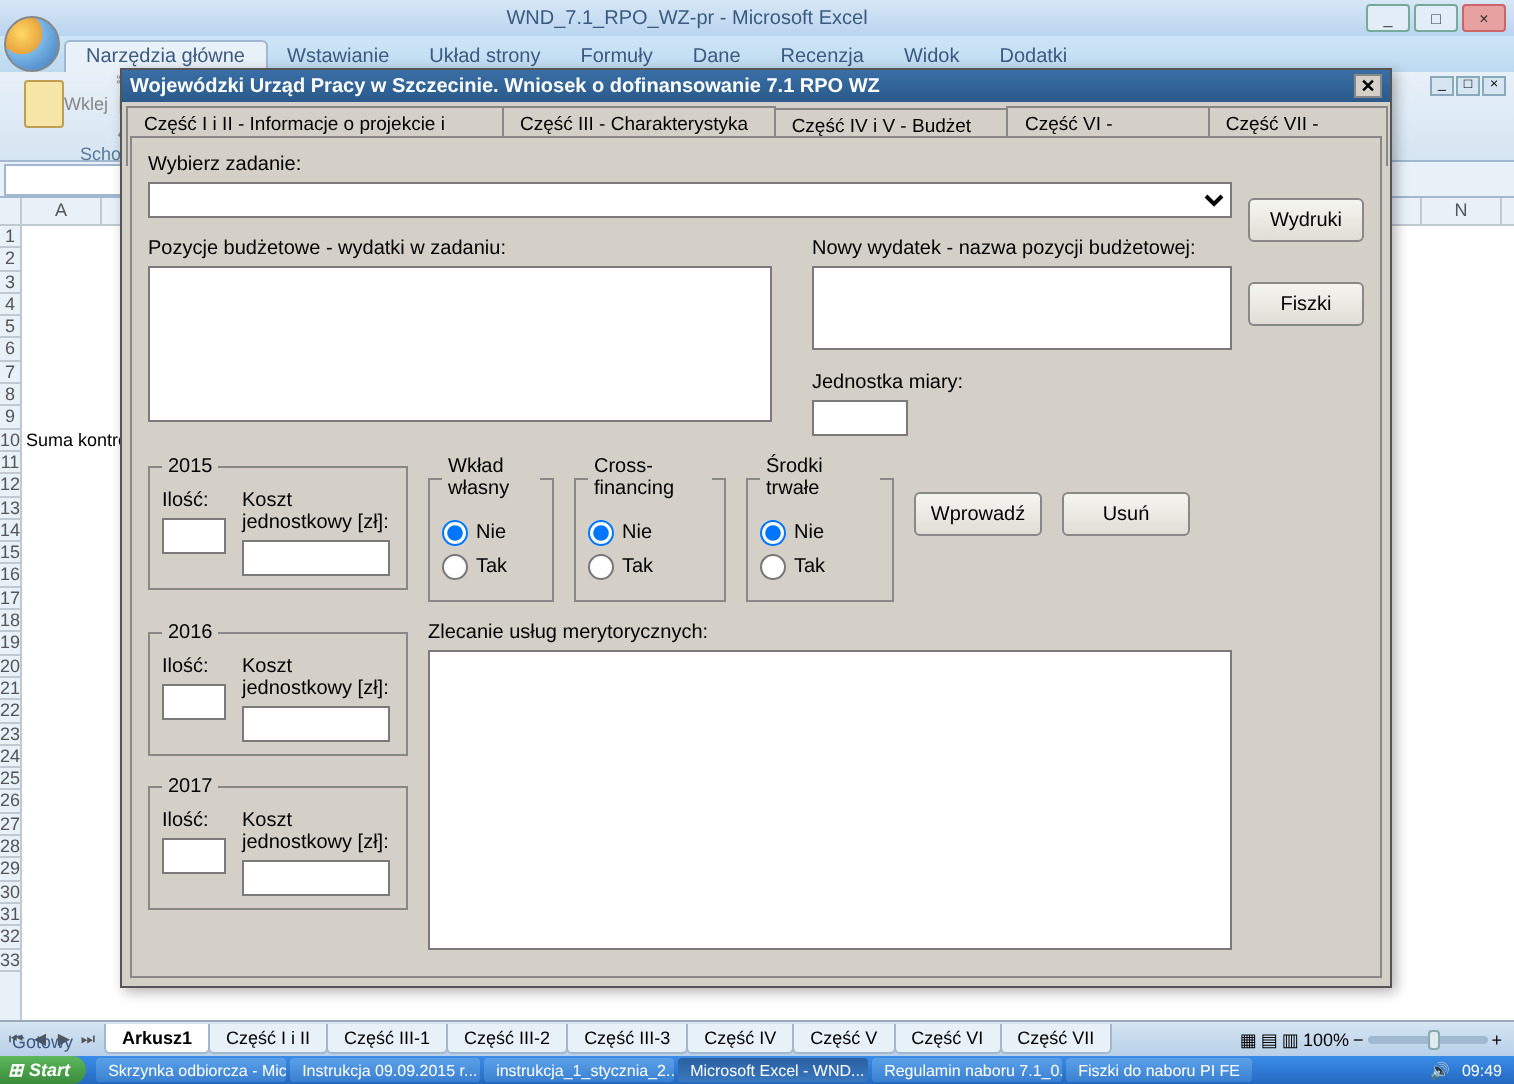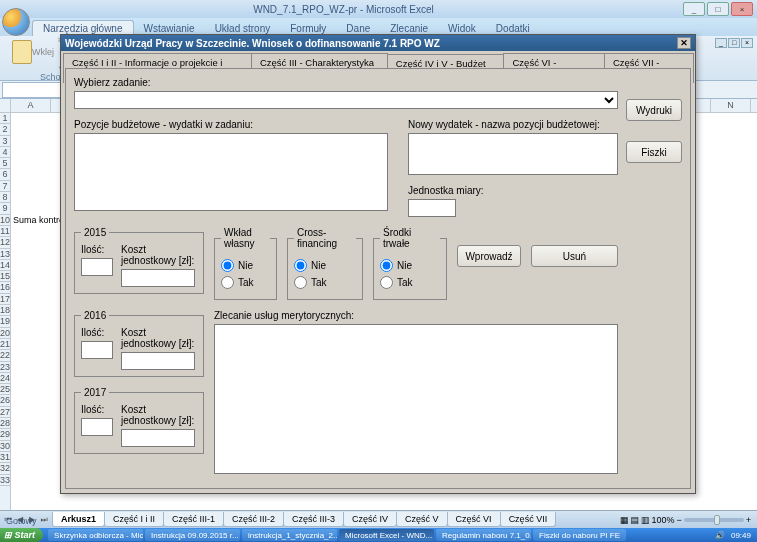--- a/index.html
+++ b/index.html
@@ -97,21 +97,21 @@
   </div>
 </div>
 
 <div class="ribbon-row">
   <div class="office-btn"></div>
   <div class="ribbon-tab active">Narzędzia główne</div>
   <div class="ribbon-tab">Wstawianie</div>
   <div class="ribbon-tab">Układ strony</div>
   <div class="ribbon-tab">Formuły</div>
   <div class="ribbon-tab">Dane</div>
-  <div class="ribbon-tab">Zlecanie</div>
+  <div class="ribbon-tab">Recenzja</div>
   <div class="ribbon-tab">Widok</div>
   <div class="ribbon-tab">Dodatki</div>
   <div class="mini-window-controls">
     <div class="mini-btn">_</div>
     <div class="mini-btn">□</div>
     <div class="mini-btn">×</div>
   </div>
 </div>
 
 <div class="ribbon-content">
@@ -300,21 +300,21 @@
           <label class="radio-row">
               <input type="radio" checked="" style="">
               <span>Nie</span>
             </label>
           <label class="radio-row">
               <input type="radio" style="">
               <span>Tak</span>
             </label>
         </fieldset>
         <button class="dlg-button" style="width:64px;margin-top:18px">Wprowadź</button>
-        <button class="dlg-button" style="width:87px;margin-top:18px">Usuń</button>
+        <button class="dlg-button" style="width:64px;margin-top:18px">Usuń</button>
       </div>
 
       <div class="dlg-row" style="margin-top:10px;gap:10px;align-items:flex-start">
         <div>
           <fieldset class="dlg-fieldset" style="width:130px">
             <legend>2016</legend>
             <div class="dlg-row" style="gap:8px">
               <div><label class="dlg-label">Ilość:</label><input class="dlg-input" style="width: 32px;"></div>
               <div><label class="dlg-label">Koszt jednostkowy [zł]:</label><input class="dlg-input" style="width: 74px;"></div>
             </div>

